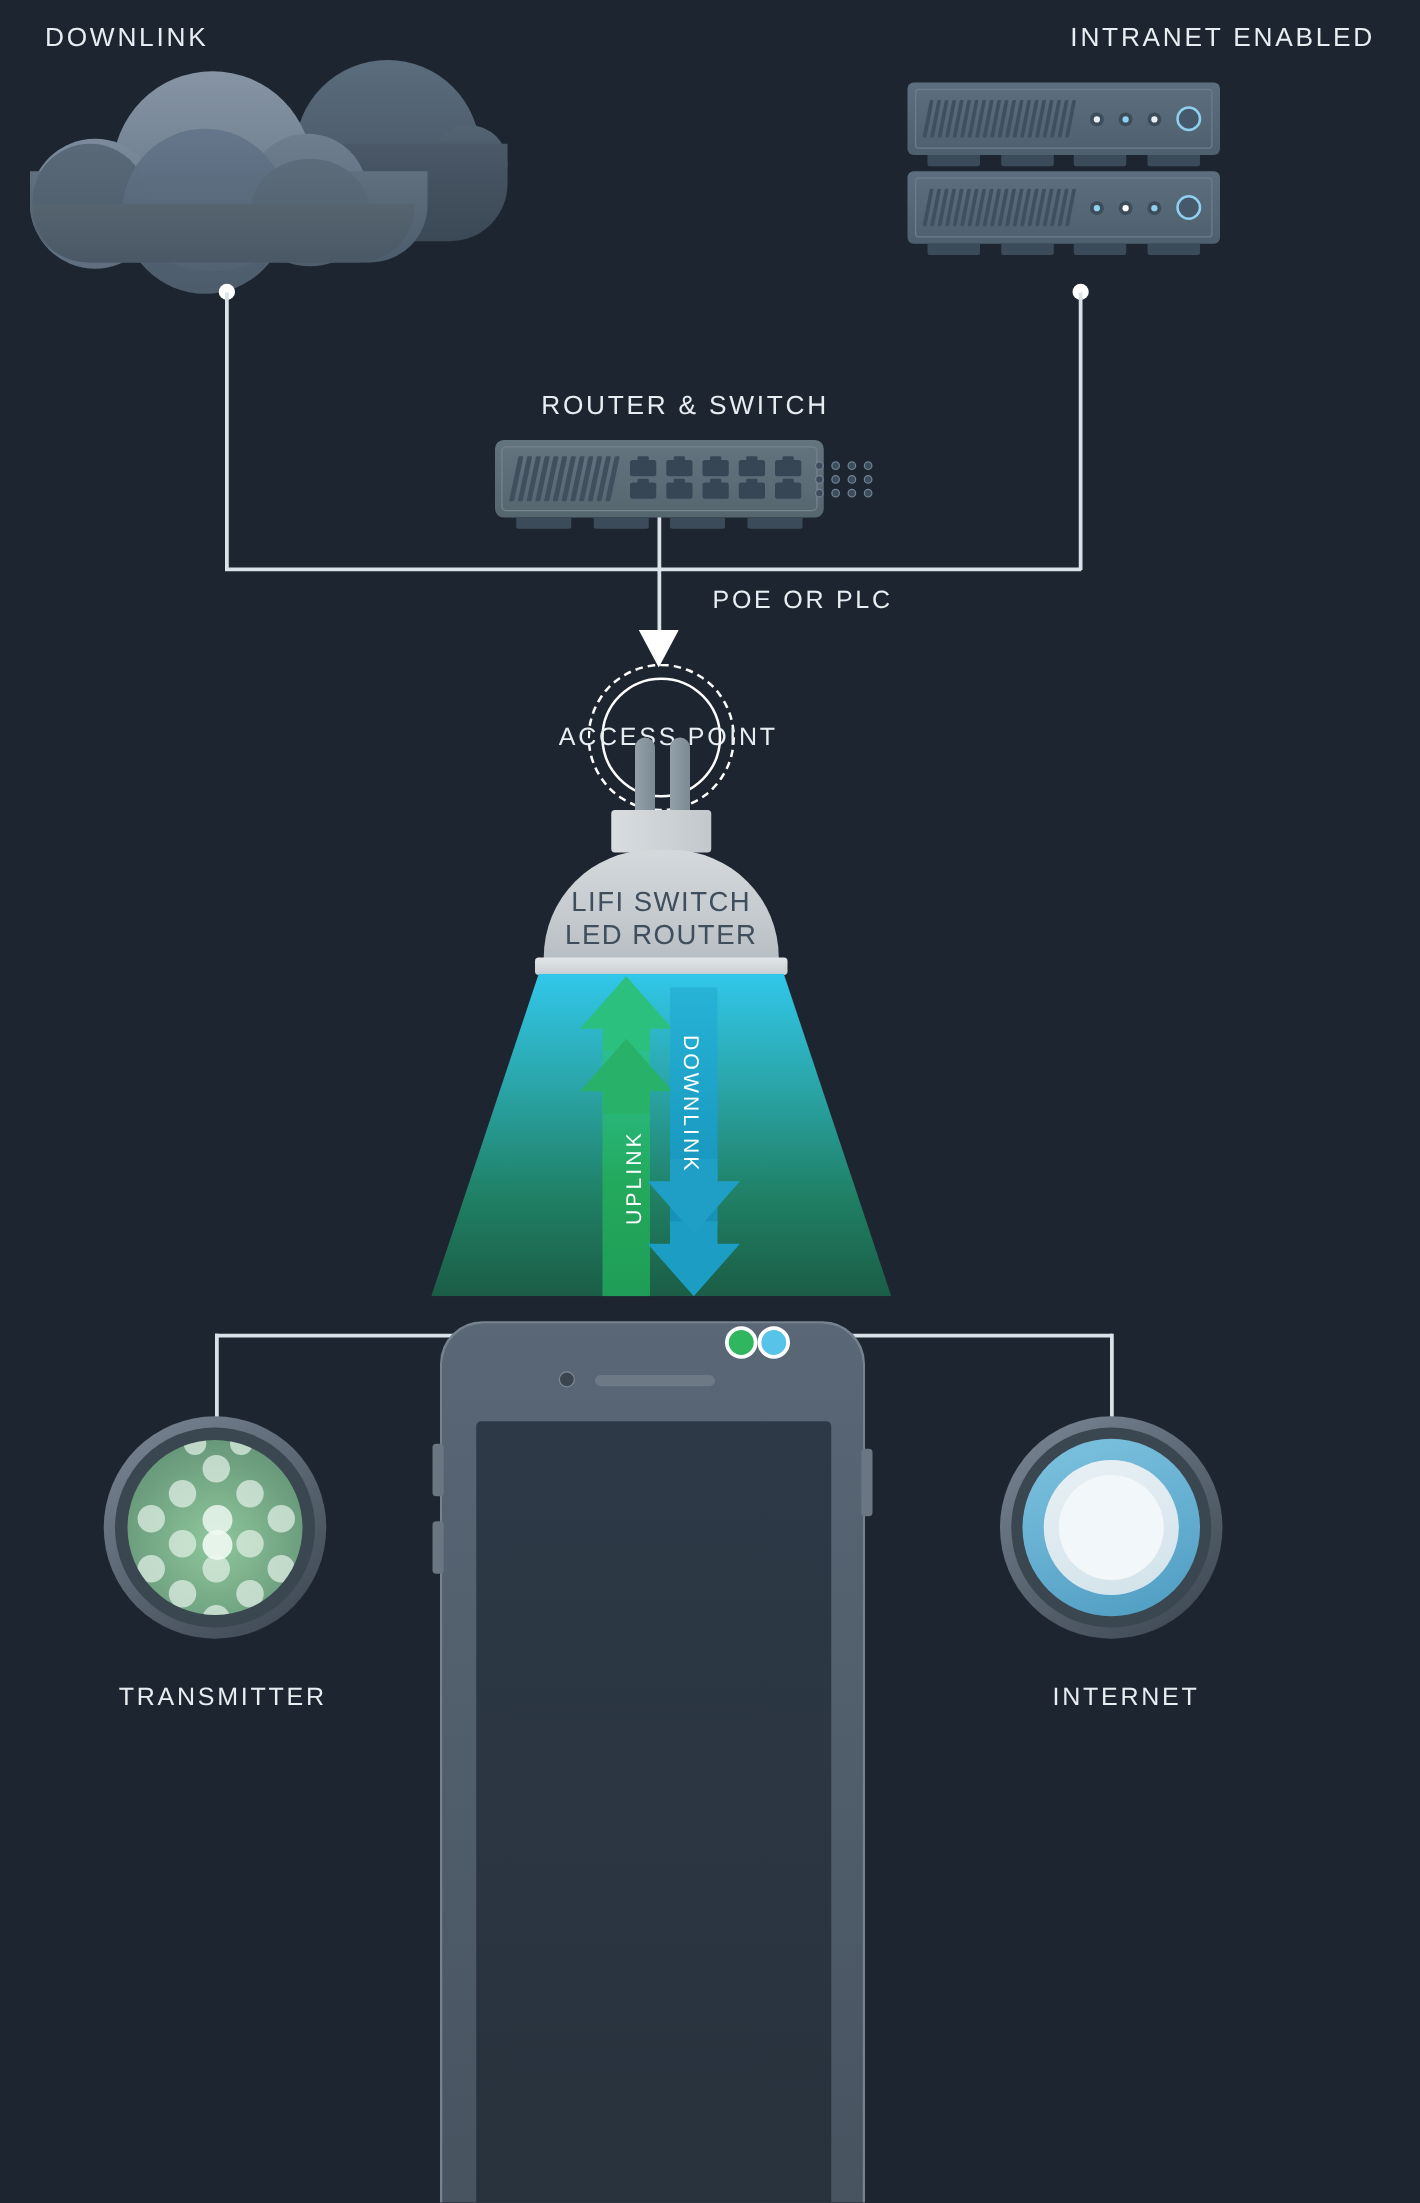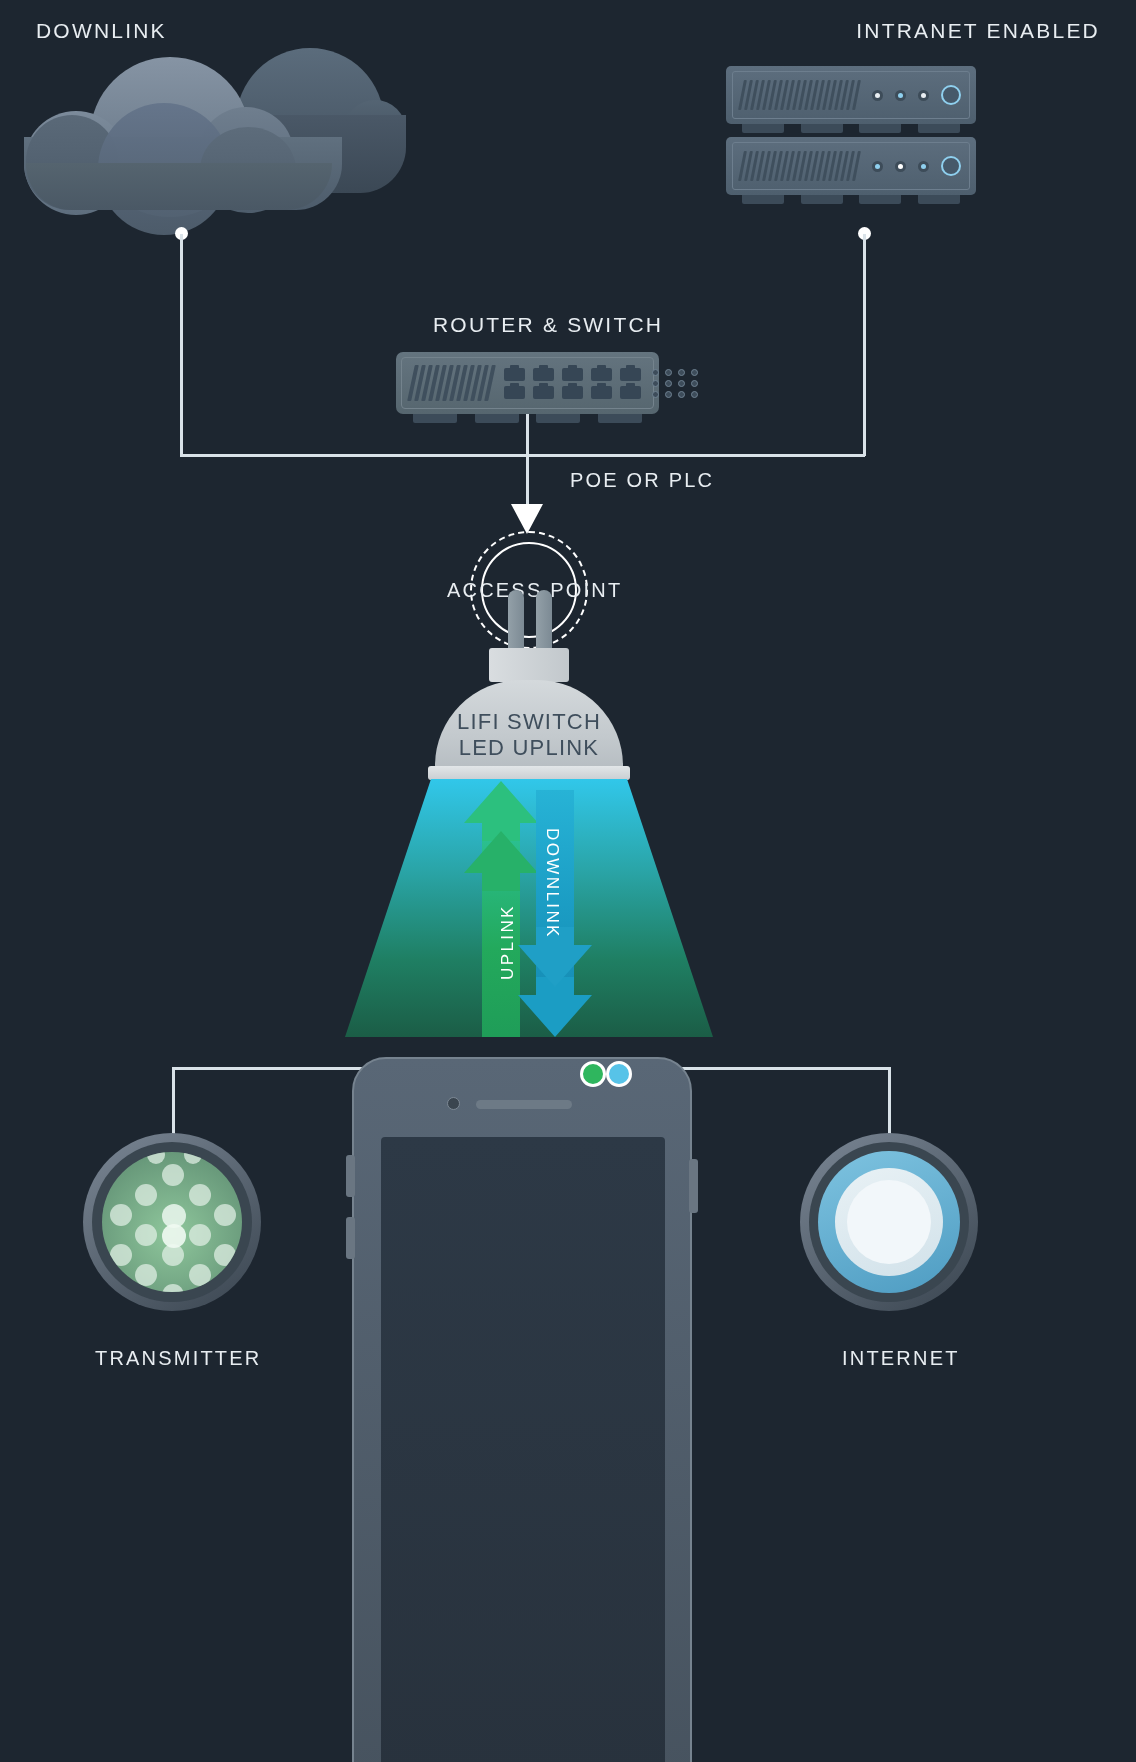--- a/index.html
+++ b/index.html
@@ -317,21 +317,21 @@
   <div id="ap-dashed"></div>
   <div id="ap-solid"></div>
   <div class="lbl" id="ap-label">ACCESS POINT</div>
 
   <div class="pin" style="left:508px;top:590px;"></div>
   <div class="pin" style="left:536px;top:590px;"></div>
   <div id="lamp-base"></div>
   <div id="lamp-dome"></div>
   <div id="lamp-text">
     <div>LIFI SWITCH</div>
-    <div>LED UPLINK</div>
+    <div>LED ROUTER</div>
   </div>
   <div id="lamp-rim"></div>
 
   <div id="beam">
     <svg width="368" height="258">
       <defs>
         <linearGradient id="beamgrad" x1="0" y1="0" x2="0" y2="1">
           <stop offset="0%" stop-color="#31c7ea"></stop>
           <stop offset="35%" stop-color="#2aa5a8"></stop>
           <stop offset="70%" stop-color="#1f7f63"></stop>

